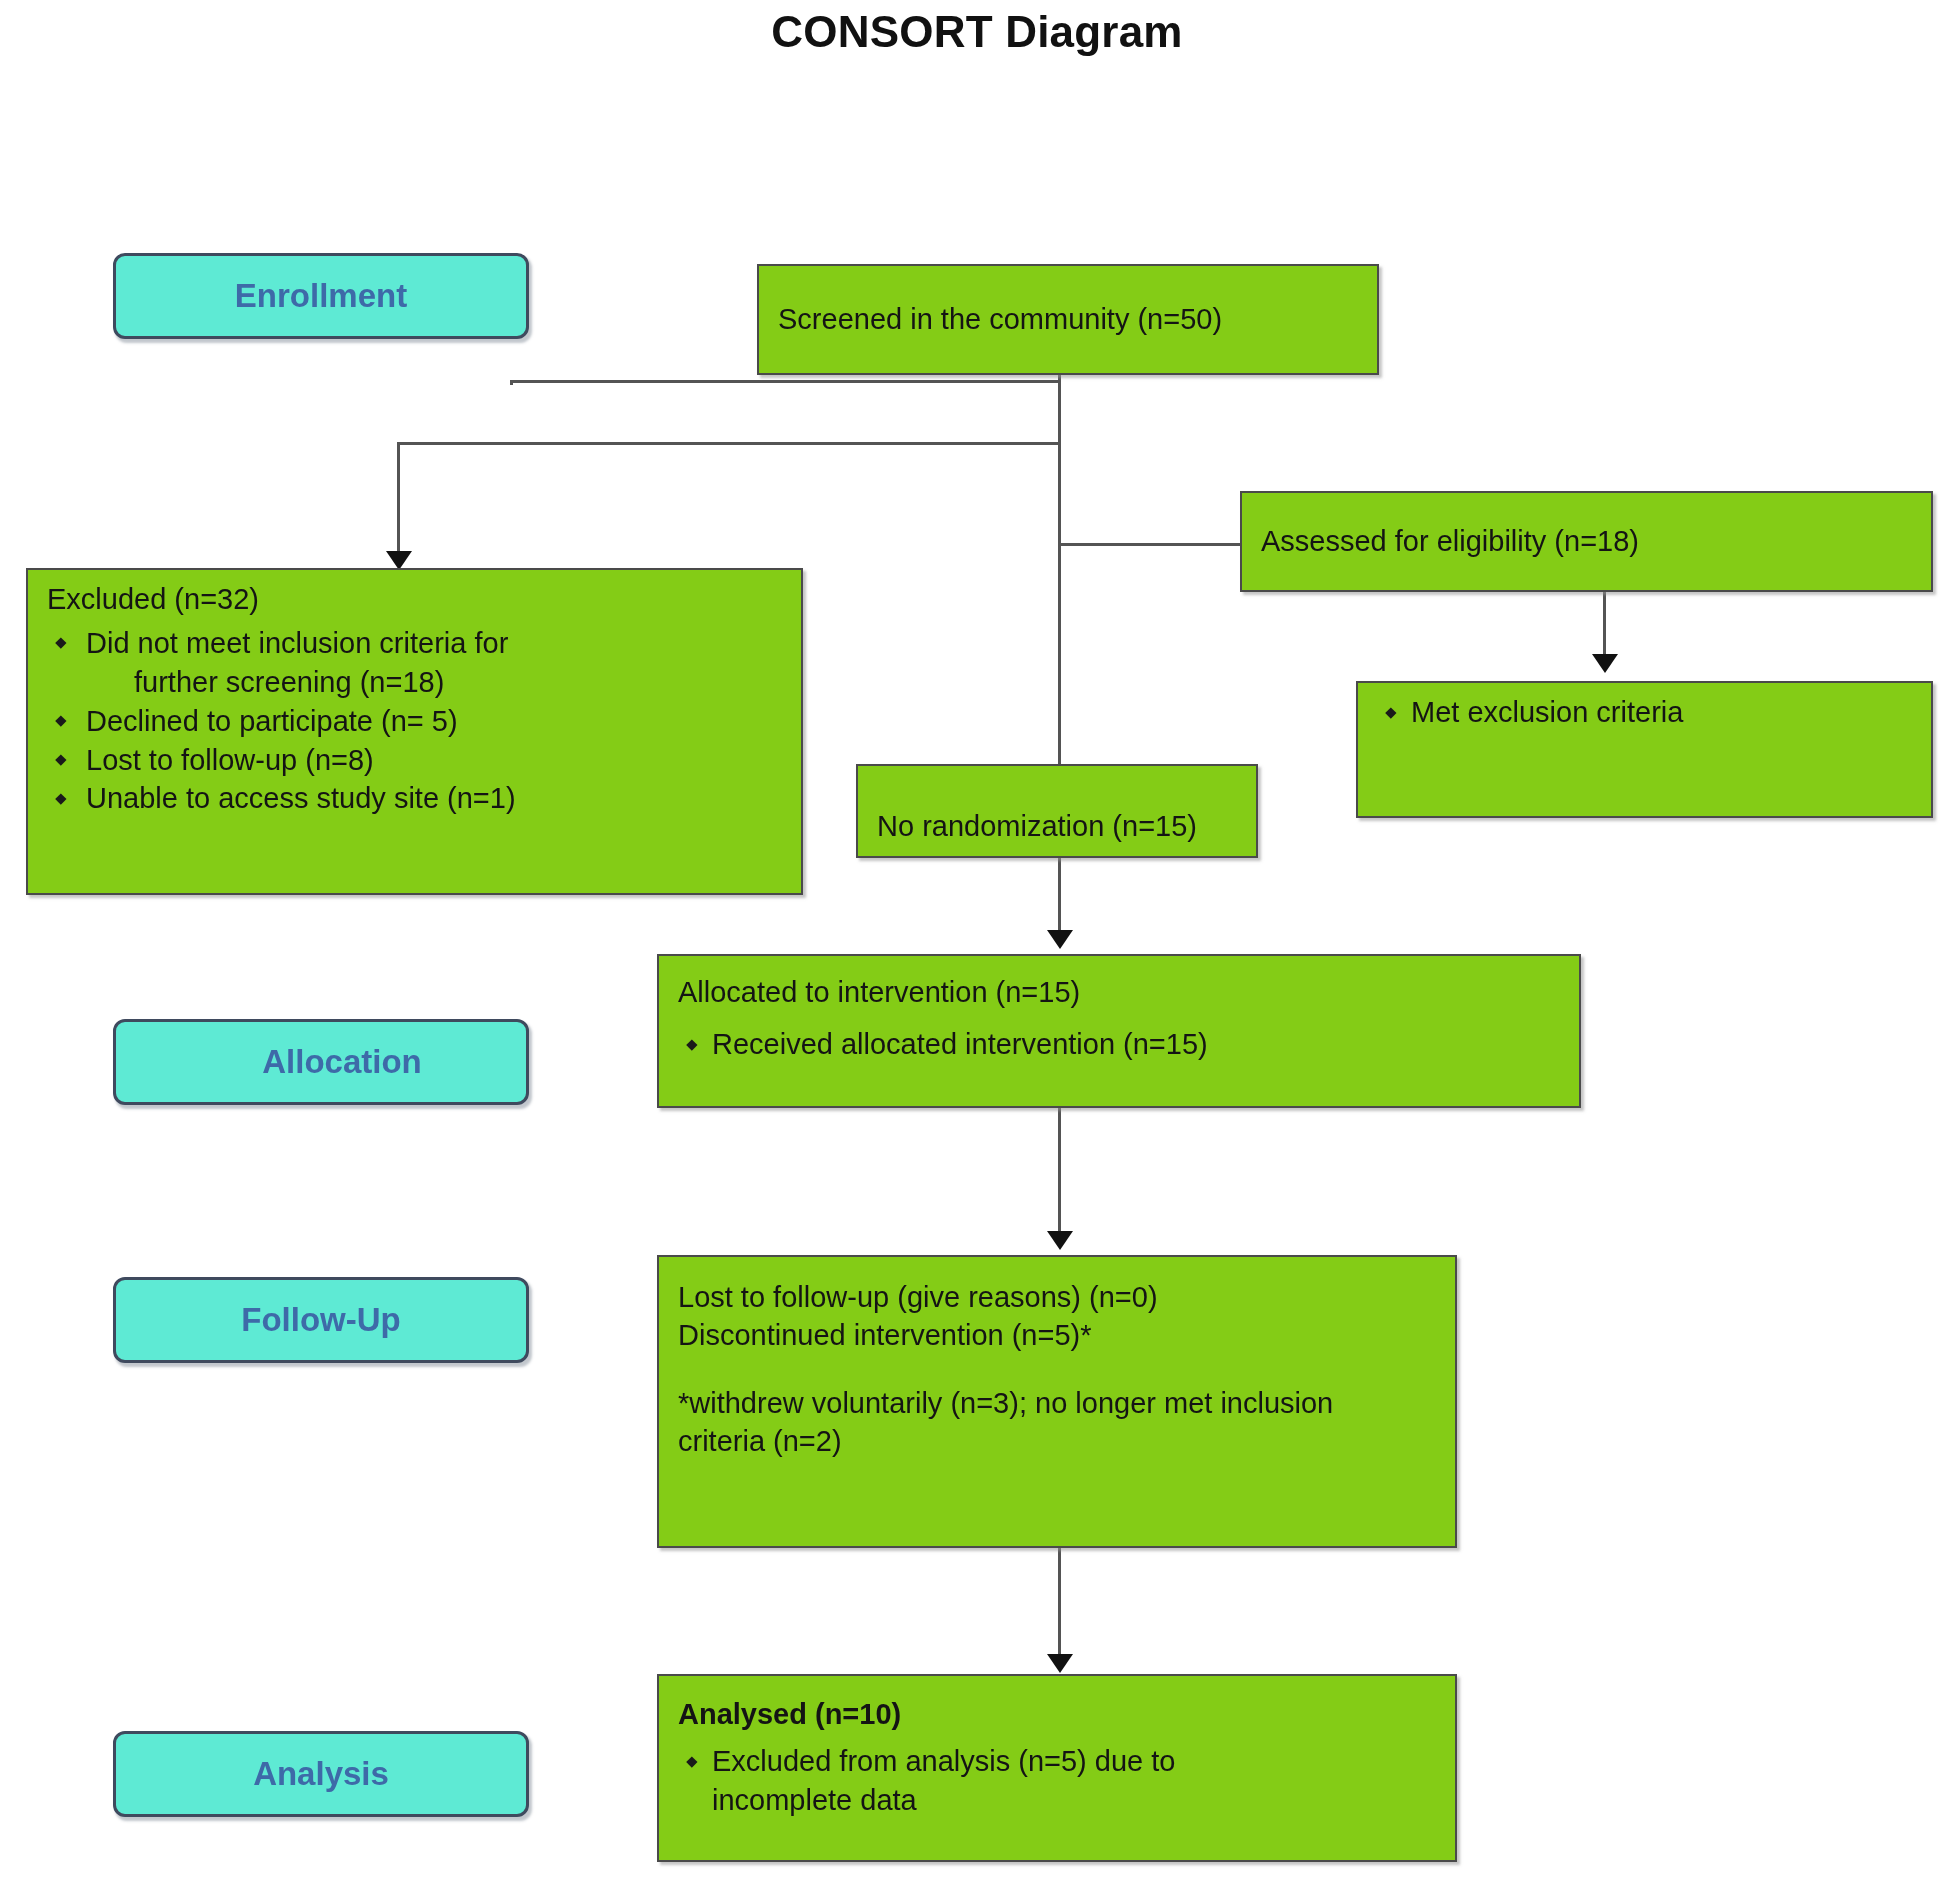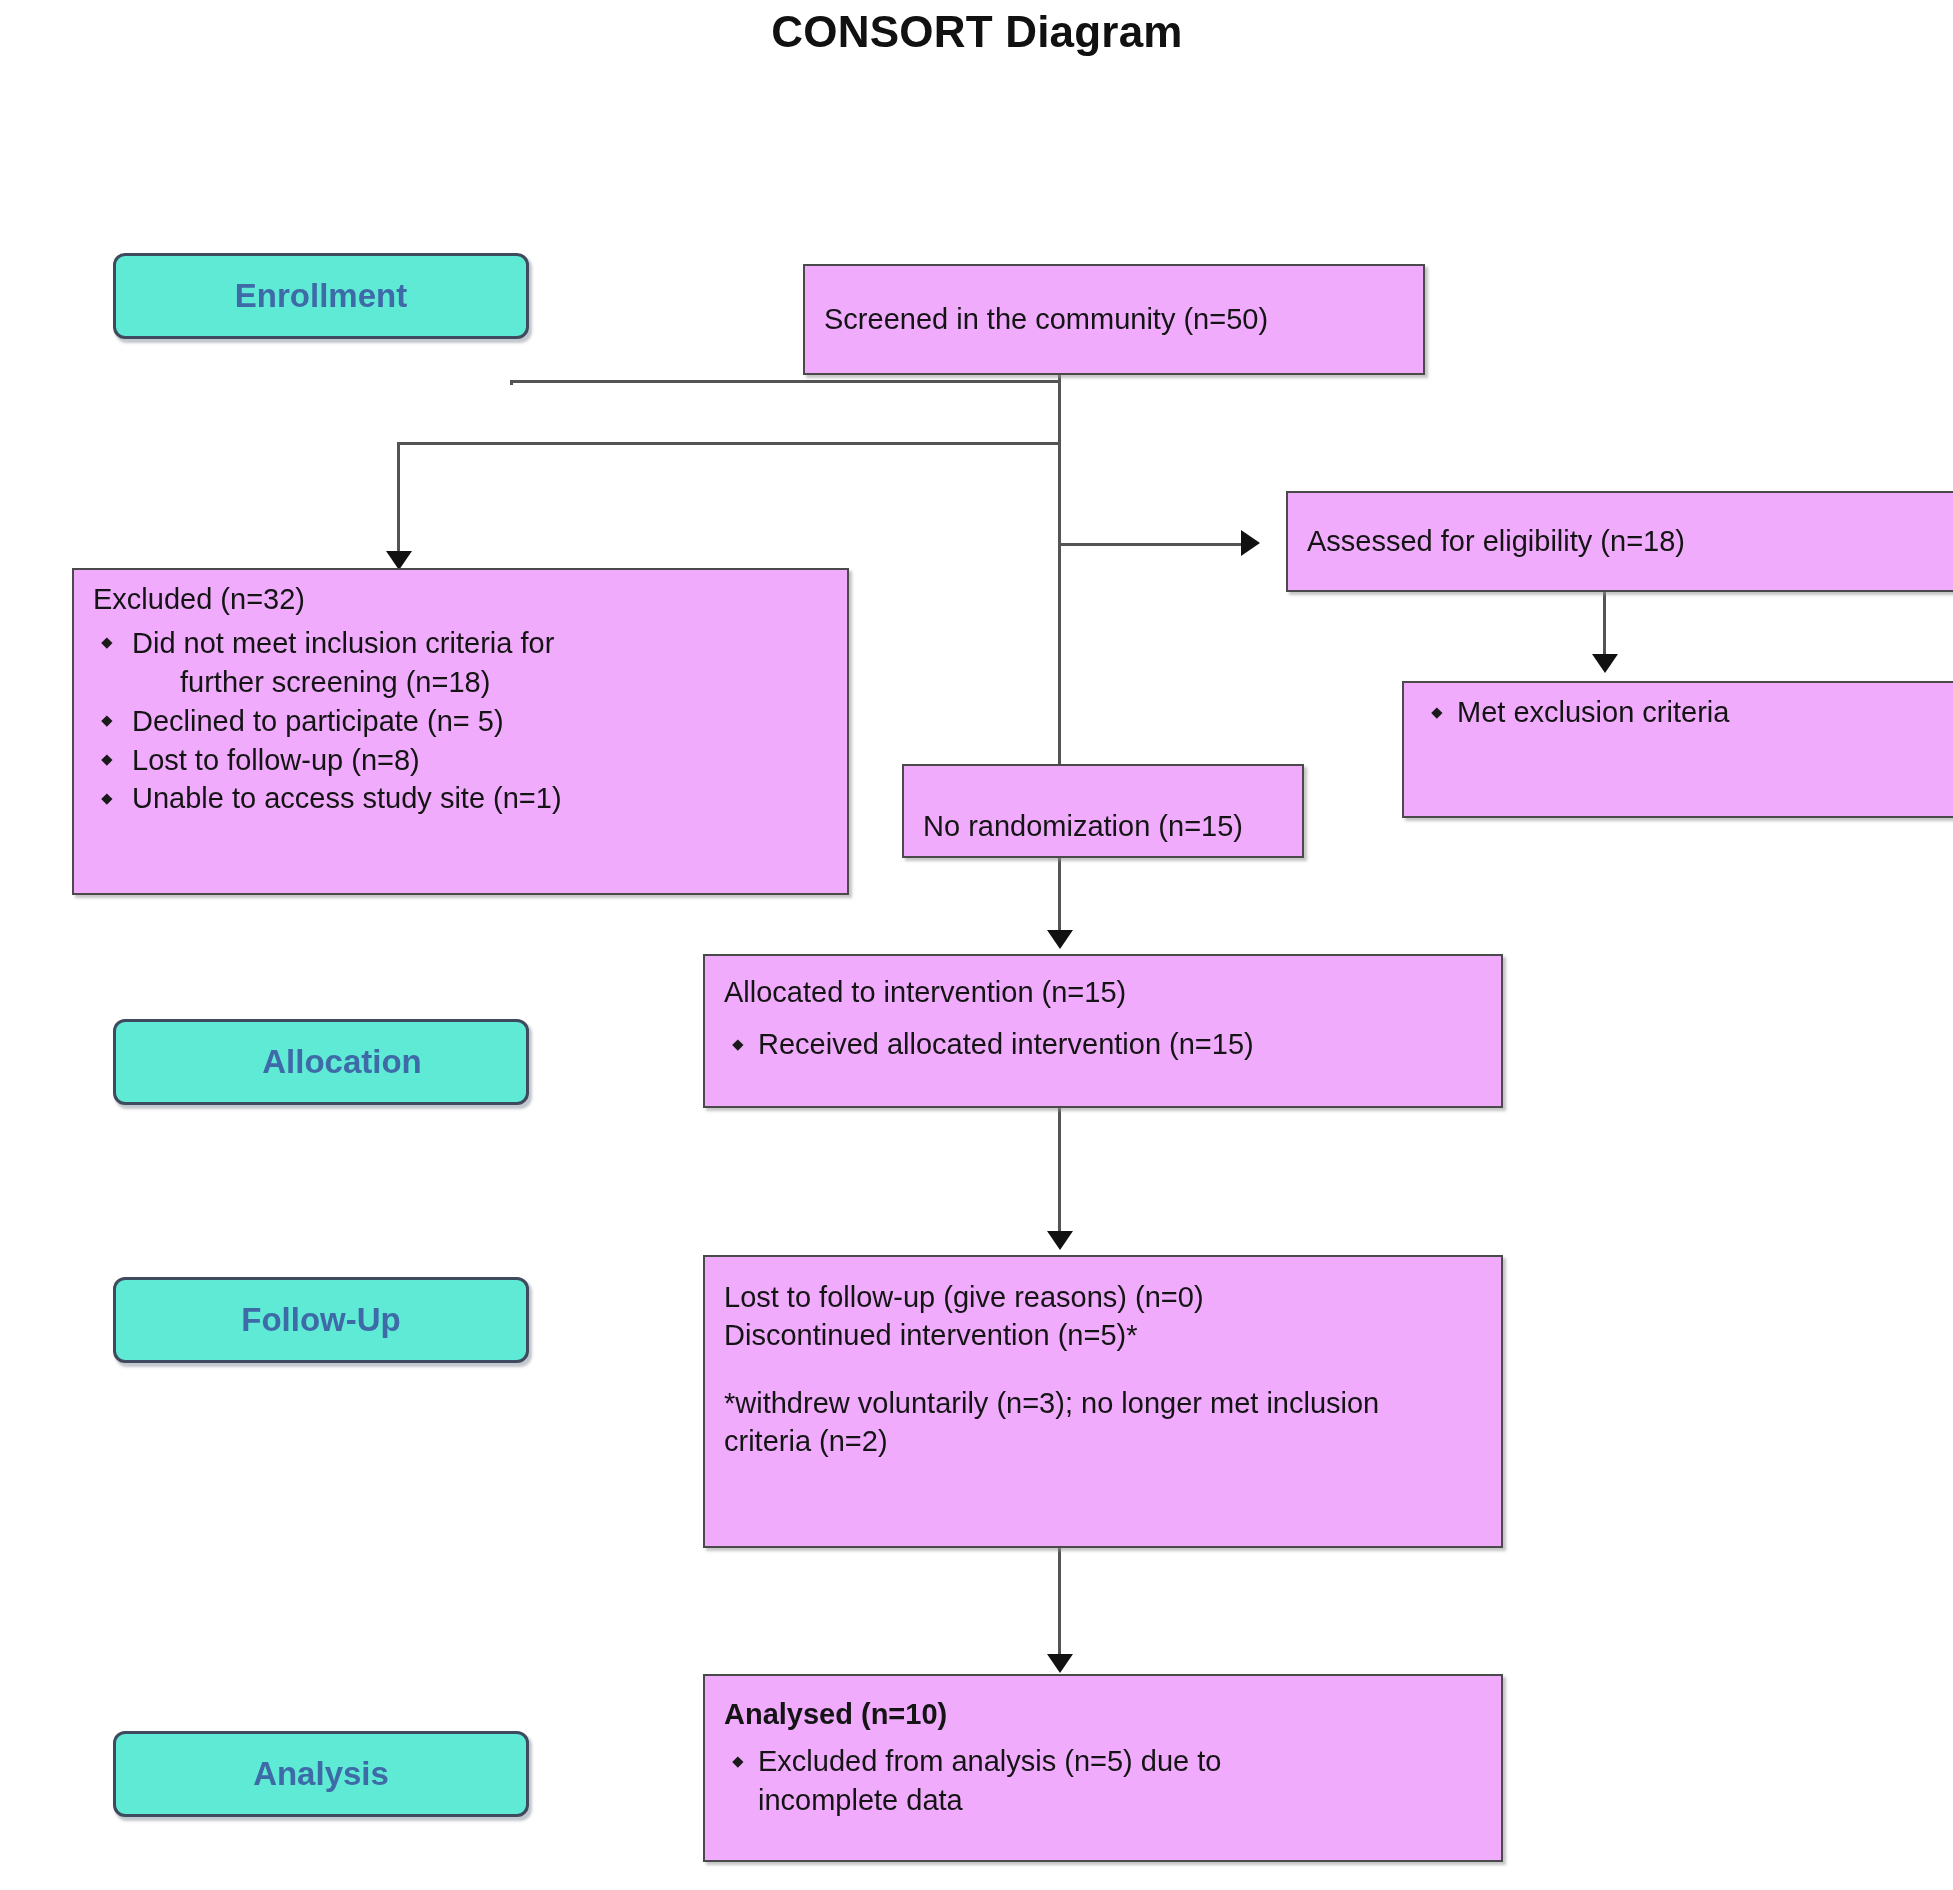--- a/index.html
+++ b/index.html
@@ -43,29 +43,28 @@
     align-items: center;
     justify-content: center;
     font-size: 33px;
     font-weight: bold;
     color: #3e6aa8;
     box-shadow: 2.6px 3.4px 2.6px rgba(120,130,145,0.45);
   }
   
   .box {
     position: absolute;
-    background: #f0abfc;
+    background: #84cc16;
     border: 2.6px solid #4a4a4a;
     box-sizing: border-box;
     box-shadow: 3.4px 3.4px 2.6px rgba(150,150,150,0.55);
     padding: 10.3px 17px 10.3px 19px;
     font-size: 29px;
     line-height: 1.33;
     color: #141414;
-    margin-left: 46px;
   }
   .box .line {
     white-space: nowrap;
   }
   .box .line.wrap {
     white-space: normal;
   }
   .blank-line {
     height: 29px;
   }
@@ -210,21 +209,21 @@
         <span class="dot"></span>
         <span>Met exclusion criteria</span>
       </li>
     </ul>
   </div>
 
   <div class="box" style="left:856px; top:764px; width:402px; height:94px; display:flex; align-items:flex-end;">
     <div class="line">No randomization (n=15)</div>
   </div>
 
-  <div class="box" style="left:657px; top:954px; width:800px; height:154px; padding-top:17px;">
+  <div class="box" style="left:657px; top:954px; width:924px; height:154px; padding-top:17px;">
     <div class="line" style="margin-bottom:13.7px;">Allocated to intervention (n=15)</div>
     <ul class="bullets">
       <li class="tight">
         <span class="dot"></span>
         <span>Received allocated intervention (n=15)</span>
       </li>
     </ul>
   </div>
 
   <div class="box" style="left:657px; top:1255px; width:800px; height:293px; padding-top:20.5px;">

